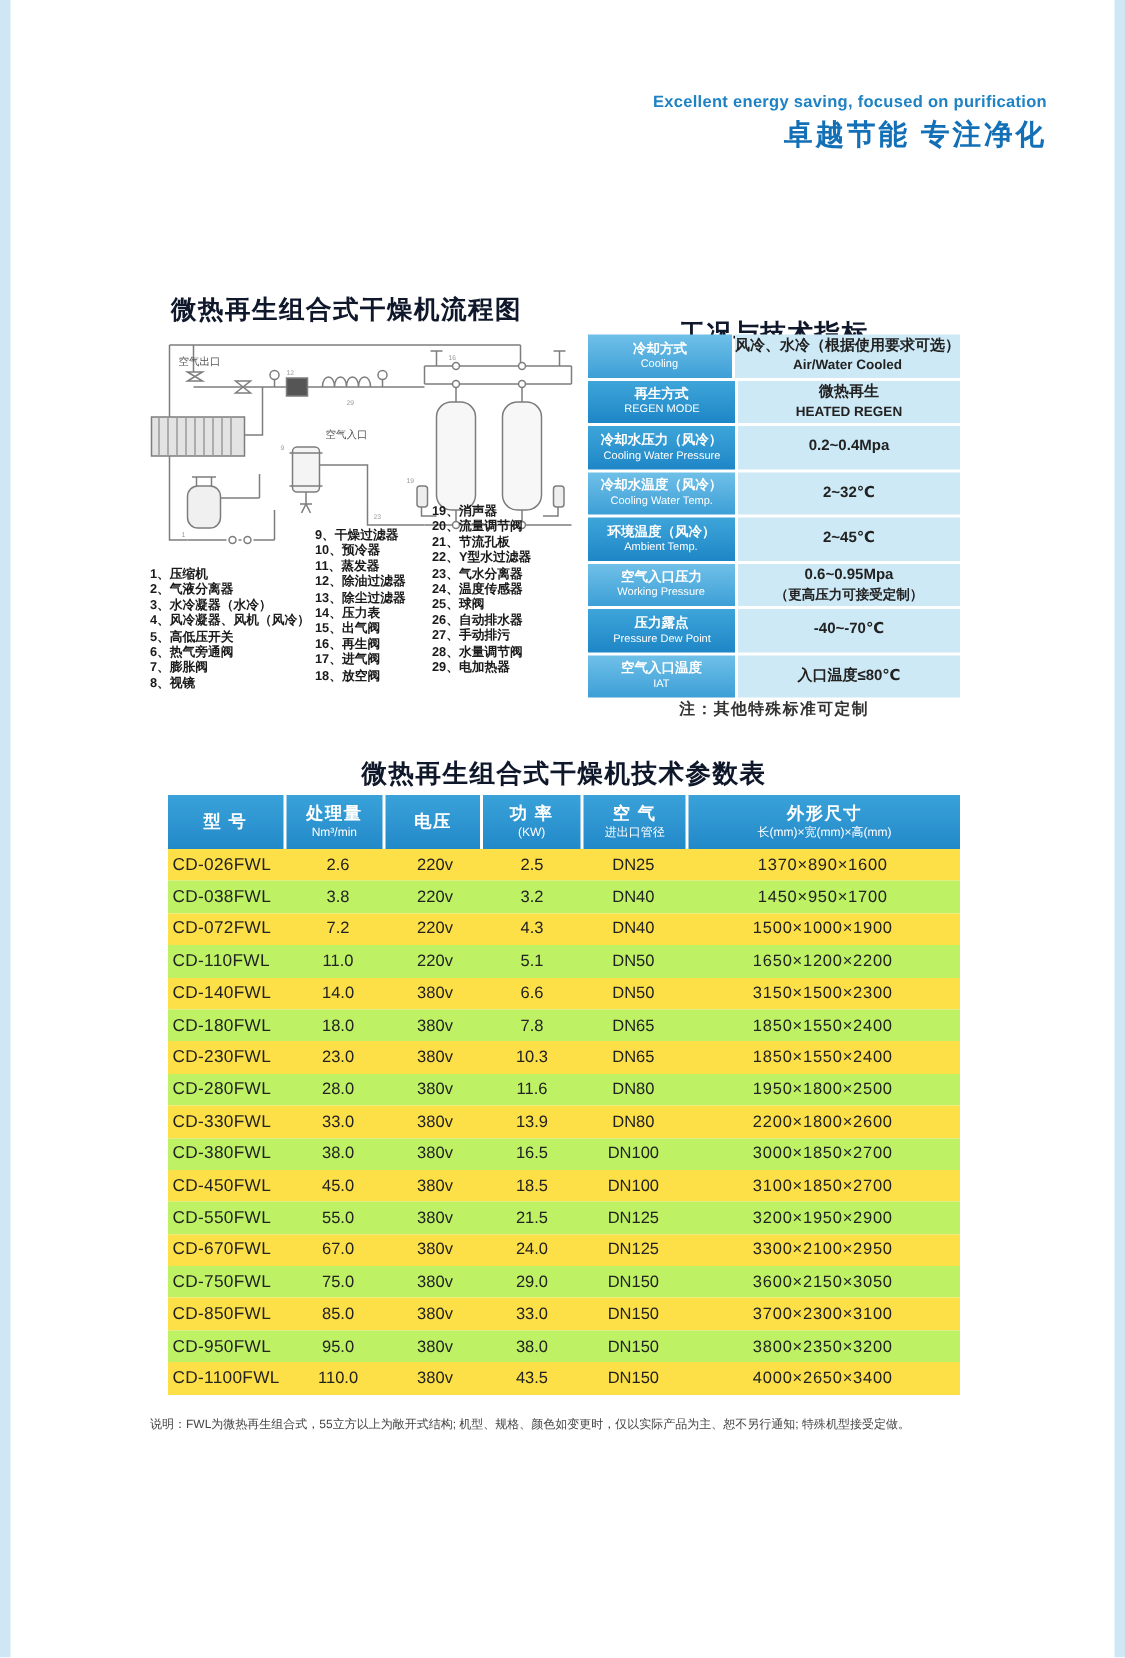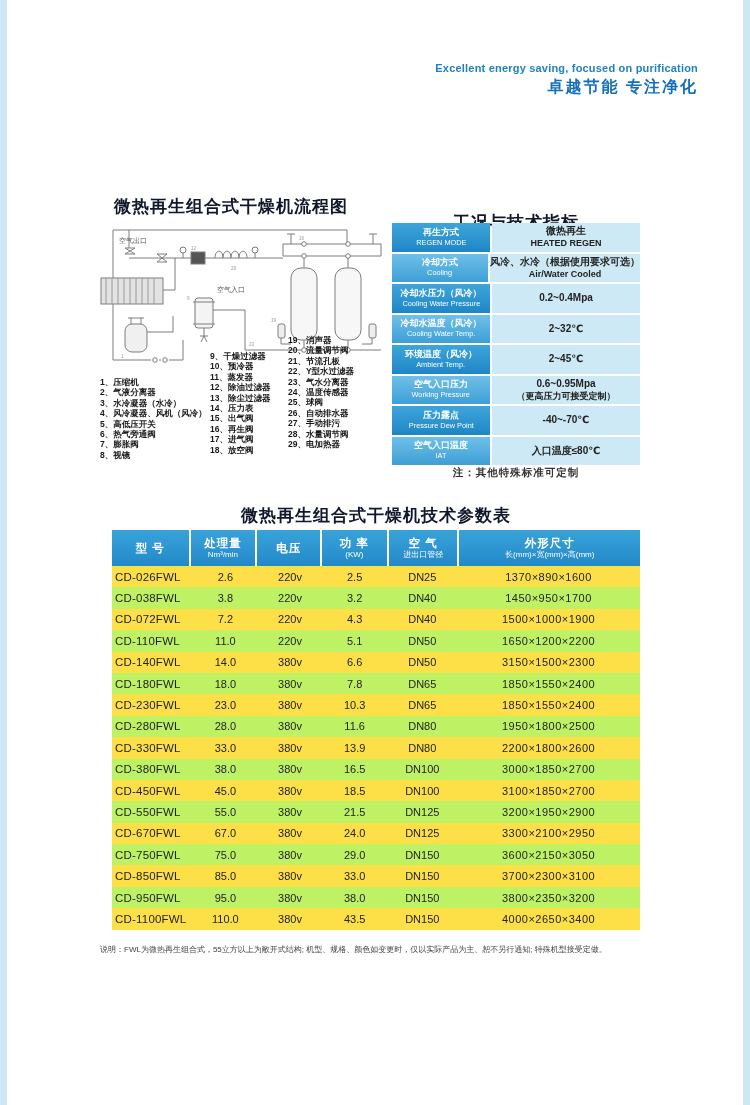--- a/index.html
+++ b/index.html
@@ -8,21 +8,21 @@
     background:#ffffff;
     font-family:"Liberation Sans","DejaVu Sans",sans-serif;
   }
   .side-band{position:absolute;top:0;width:7px;height:1105px;background:#cfe7f5;}
   .side-band.left{left:0;}
   .side-band.right{right:0;}
 
   
   .tagline{position:absolute;top:62px;right:52px;text-align:right;}
   .tagline-en{font-size:11px;font-weight:bold;color:#1e82c4;letter-spacing:.2px;}
-  .tagline-cn{font-size:16px;font-weight:bold;color:#1470b6;letter-spacing:2px;margin-top:3px;}
+  .tagline-cn{font-size:19px;font-weight:bold;color:#1470b6;letter-spacing:2px;margin-top:3px;}
 
   .section-title{position:absolute;font-size:17px;font-weight:bold;color:#0f172a;letter-spacing:1px;white-space:nowrap;}
   #diagram-title{left:114px;top:195px;}
   #spec-title{left:392px;top:211px;width:248px;text-align:center;}
   #params-title{left:112px;top:504px;width:528px;text-align:center;}
 
   
   #flow-diagram{position:absolute;left:95px;top:220px;}
   .legend-col{position:absolute;font-size:8.5px;font-weight:600;color:#1a1a1a;line-height:10.4px;white-space:nowrap;}
   #legend-col-1{left:100px;top:377px;}
@@ -186,38 +186,38 @@
     <div class="legend-item">24、温度传感器</div>
     <div class="legend-item">25、球阀</div>
     <div class="legend-item">26、自动排水器</div>
     <div class="legend-item">27、手动排污</div>
     <div class="legend-item">28、水量调节阀</div>
     <div class="legend-item">29、电加热器</div>
   </div>
 
 <div id="spec-table">
   <div id="spec-rows">
+      <div class="spec-row alt">
+        <div class="spec-label">
+          <div class="spec-label-cn">冷却方式</div>
+          <div class="spec-label-en">Cooling</div>
+        </div>
+        <div class="spec-value">
+          <div class="spec-value-line">风冷、水冷（根据使用要求可选）</div>
+          <div class="spec-value-line">Air/Water Cooled</div>
+        </div>
+      </div>
       <div class="spec-row">
         <div class="spec-label">
           <div class="spec-label-cn">再生方式</div>
           <div class="spec-label-en">REGEN MODE</div>
         </div>
         <div class="spec-value">
           <div class="spec-value-line">微热再生</div>
           <div class="spec-value-line">HEATED REGEN</div>
-        </div>
-      </div>
-      <div class="spec-row alt">
-        <div class="spec-label">
-          <div class="spec-label-cn">冷却方式</div>
-          <div class="spec-label-en">Cooling</div>
-        </div>
-        <div class="spec-value">
-          <div class="spec-value-line">风冷、水冷（根据使用要求可选）</div>
-          <div class="spec-value-line">Air/Water Cooled</div>
         </div>
       </div>
       <div class="spec-row">
         <div class="spec-label">
           <div class="spec-label-cn">冷却水压力（风冷）</div>
           <div class="spec-label-en">Cooling Water Pressure</div>
         </div>
         <div class="spec-value">
           <div class="spec-value-line">0.2~0.4Mpa</div>
         </div>

